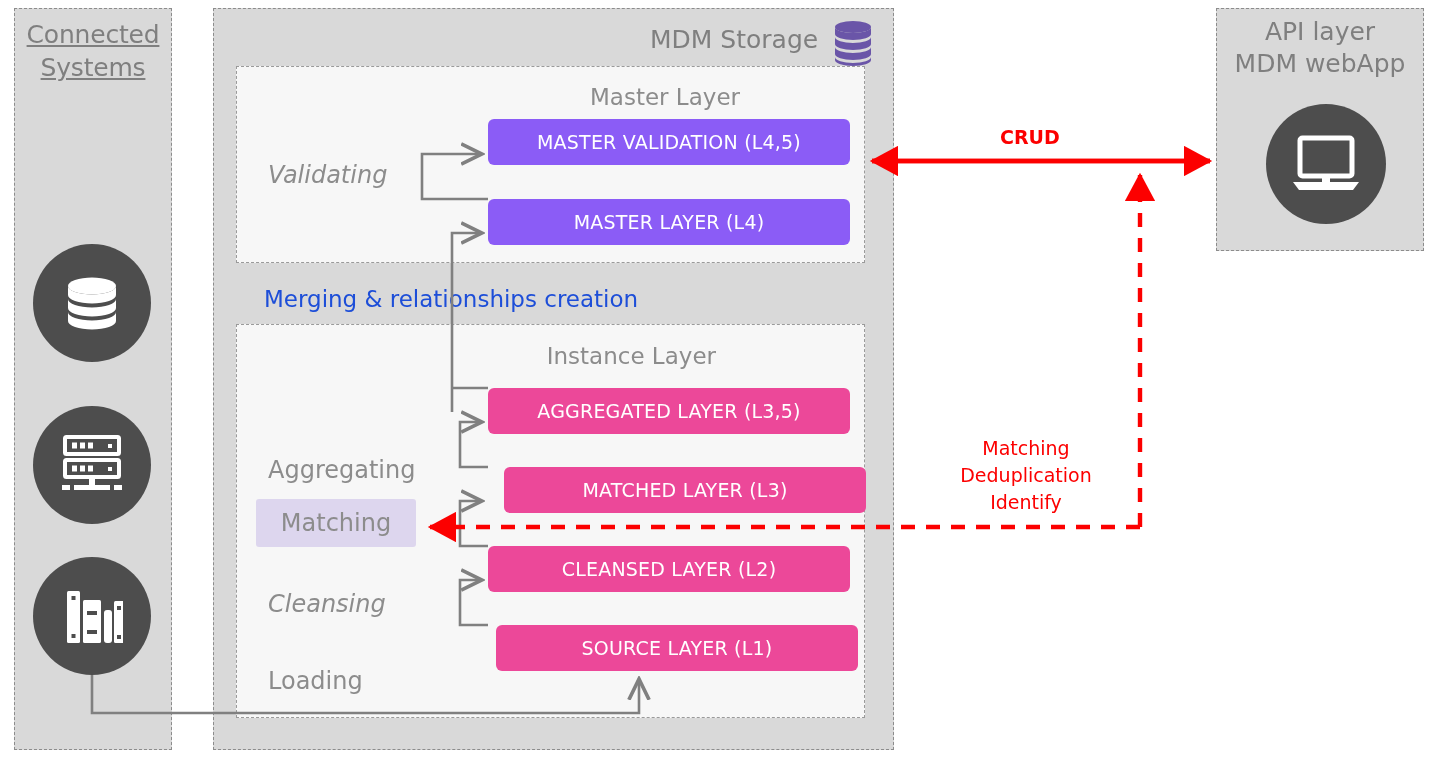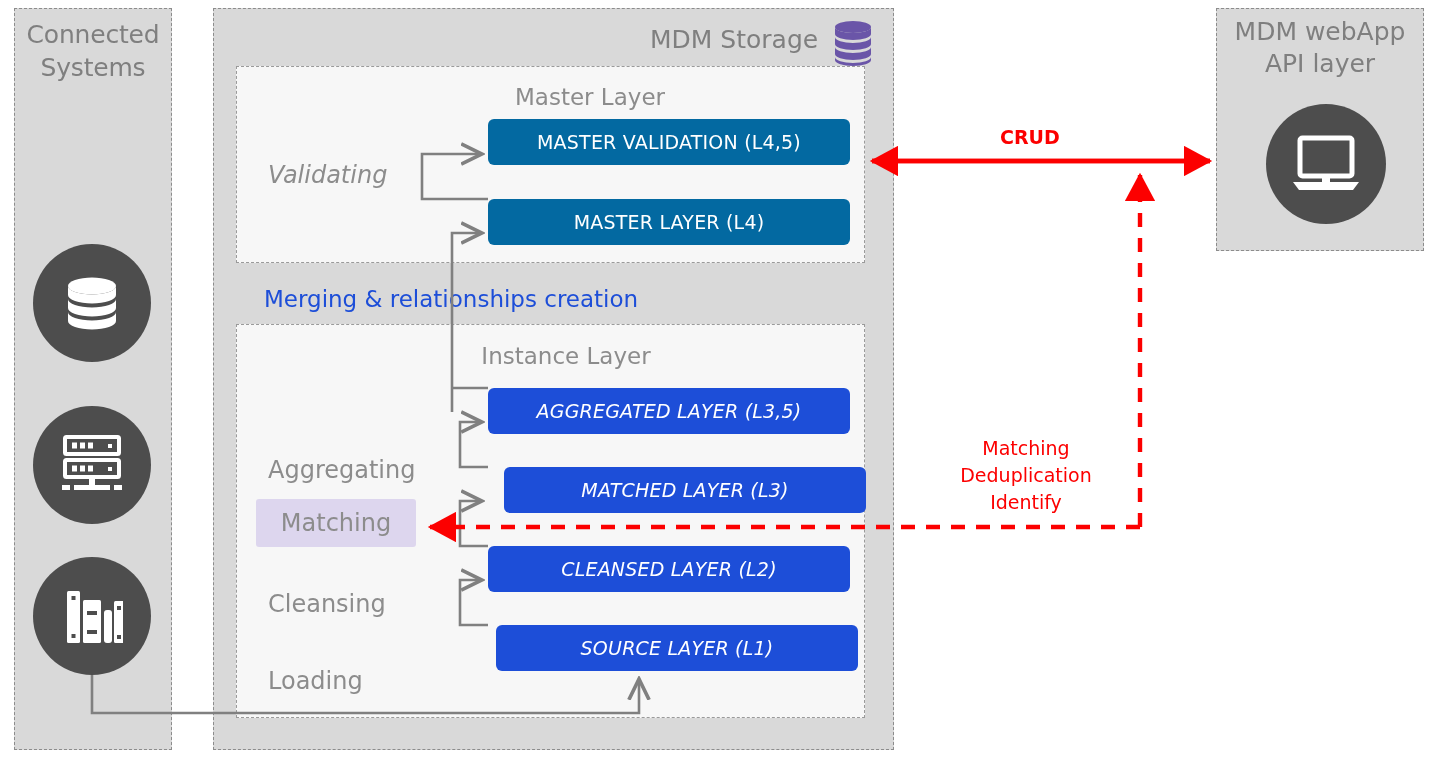--- a/index.html
+++ b/index.html
@@ -24,20 +24,21 @@
     border:1px dashed #8c8c8c;
     box-sizing:border-box;
   }
   .panel-connected-title{
     left:14px; top:18px; width:158px;
     text-align:center;
     color:#7f7f7f;
     font-size:25px;
     line-height:33px;
     letter-spacing:-.2px;
+    text-decoration:underline;
   }
 
   .panel-storage{
     left:213px; top:8px; width:681px; height:742px;
     background:#d9d9d9;
     border:1px dashed #8c8c8c;
     box-sizing:border-box;
   }
   .storage-title{
     left:650px; top:24px;
@@ -67,21 +68,21 @@
     border:1px dashed #9a9a9a;
     box-sizing:border-box;
   }
   .sub-master{ left:236px; top:66px; width:629px; height:197px; }
   .sub-instance{ left:236px; top:324px; width:629px; height:394px; }
 
   .sub-title{
     color:#8c8c8c;
     font-size:23px;
     line-height:28px;
-    text-align:center;
+    text-align:right;
     white-space:nowrap;
   }
   .t-master-layer{ left:440px; top:83px; width:300px; }
   .t-instance-layer{ left:416px; top:342px; width:300px; }
 
   .group-title{
     left:264px; top:285px;
     color:#1d4ed8;
     font-size:23px;
     line-height:28px;
@@ -95,40 +96,40 @@
     height:46px;
     border-radius:6px;
     color:#ffffff;
     font-size:19px;
     letter-spacing:.2px;
     display:flex;
     align-items:center;
     justify-content:center;
     box-sizing:border-box;
   }
-  .lb-purple{ background:#0369a1; }
-  .lb-gray{ background:#1d4ed8;font-style:italic; }
+  .lb-purple{ background:#8b5cf6; }
+  .lb-gray{ background:#ec4899; }
 
   .box-mv   { top:119px; }
   .box-ml   { top:199px; }
   .box-agg  { top:388px; }
   .box-mtc  { top:467px;margin-left:16px; }
   .box-cln  { top:546px; }
   .box-src  { top:625px;margin-left:8px; }
 
   
   .stage{
     color:#8c8c8c;
     font-size:24px;
     line-height:30px;
     white-space:nowrap;
   }
   .stage-validating { left:268px; top:160px;font-style:italic; }
   .stage-aggregating{ left:268px; top:455px; }
-  .stage-cleansing  { left:268px; top:589px; }
+  .stage-cleansing  { left:268px; top:589px;font-style:italic; }
   .stage-loading    { left:268px; top:666px; }
   .stage-matching{
     left:256px; top:499px;
     width:160px; height:48px;
     background:#ddd6ee;
     border-radius:3px;
     display:flex; align-items:center; justify-content:center;
     color:#8c8c8c; font-size:24px;
   }
 
@@ -254,22 +255,22 @@
 
   <div class="abs layerbox lb-purple box-mv">MASTER VALIDATION (L4,5)</div>
   <div class="abs layerbox lb-purple box-ml">MASTER LAYER (L4)</div>
   <div class="abs layerbox lb-gray   box-agg">AGGREGATED LAYER (L3,5)</div>
   <div class="abs layerbox lb-gray   box-mtc">MATCHED LAYER (L3)</div>
   <div class="abs layerbox lb-gray   box-cln">CLEANSED LAYER (L2)</div>
   <div class="abs layerbox lb-gray   box-src">SOURCE LAYER (L1)</div>
 
   <div class="abs panel-webapp"></div>
   <div class="abs panel-webapp-title">
+    <div>API layer</div>
     <div>MDM webApp</div>
-    <div>API layer</div>
   </div>
   <div class="abs circle-big">
     <svg width="70" height="58" viewBox="0 0 70 58">
       <rect x="9" y="3" width="52" height="38" rx="2.5" fill="none" stroke="#ffffff" stroke-width="5"></rect>
       <rect x="31" y="41" width="8" height="6" fill="#ffffff"></rect>
       <path d="M2 47 h66 l-6 8 h-54 z" fill="#ffffff"></path>
     </svg>
   </div>
 
   <div class="abs crud-label">CRUD</div>

